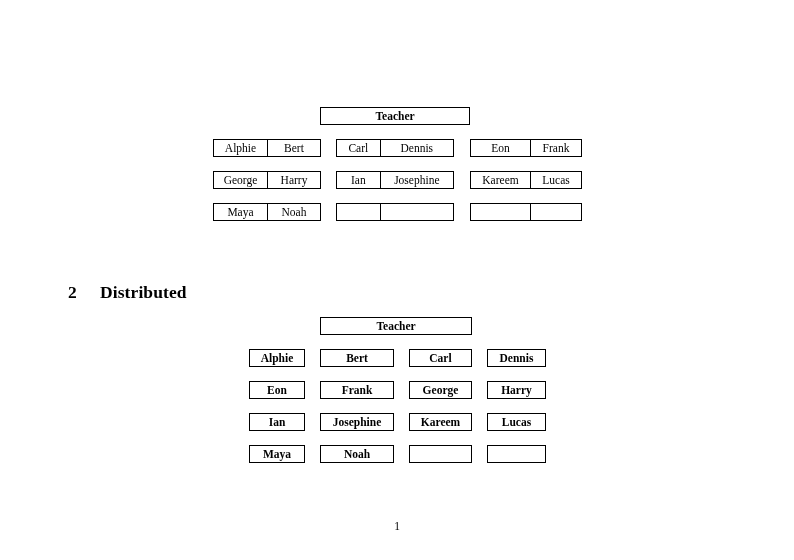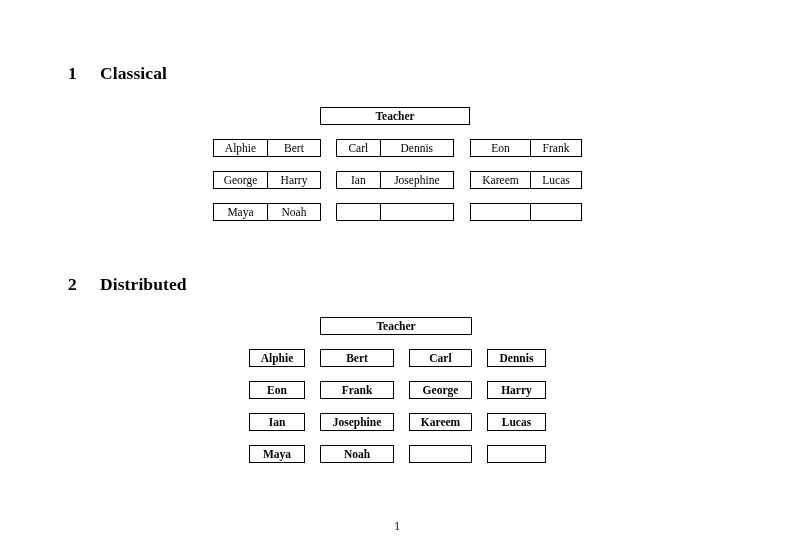--- a/index.html
+++ b/index.html
@@ -32,21 +32,21 @@
     white-space: nowrap;
   }
   .section-heading .sec-num {
     display: inline-block;
     width: 32px;
   }
   .section-heading .sec-title {
     display: inline-block;
   }
   #heading-classical { left: 68px; top: 63px; }
-  #heading-distributed { left: 68px; top: 274px; }
+  #heading-distributed { left: 68px; top: 282px; }
 
   
   .box {
     position: absolute;
     box-sizing: border-box;
     border: 1px solid #000000;
     background: #ffffff;
     height: 18px;
     line-height: 16px;
     font-size: 11.5px;
@@ -86,23 +86,20 @@
     top: 520px;
     text-align: center;
     font-size: 11.5px;
   }
 </style>
 </head>
 <body>
 
 <div class="page">
 
-  <div class="section-heading" id="heading-classical">
-    <span class="sec-num">1</span><span class="sec-title">Classical</span>
-  </div>
 
   <div class="box" style="left:320px; top:107px; width:150px;">Teacher</div>
 
   <div class="group" style="left:213px; top:139px; width:108px;">
     <div class="cell" style="width:54px;">Alphie</div>
     <div class="cell" style="width:54px;">Bert</div>
   </div>
   <div class="group" style="left:213px; top:171px; width:108px;">
     <div class="cell" style="width:54px;">George</div>
     <div class="cell" style="width:54px;">Harry</div>

